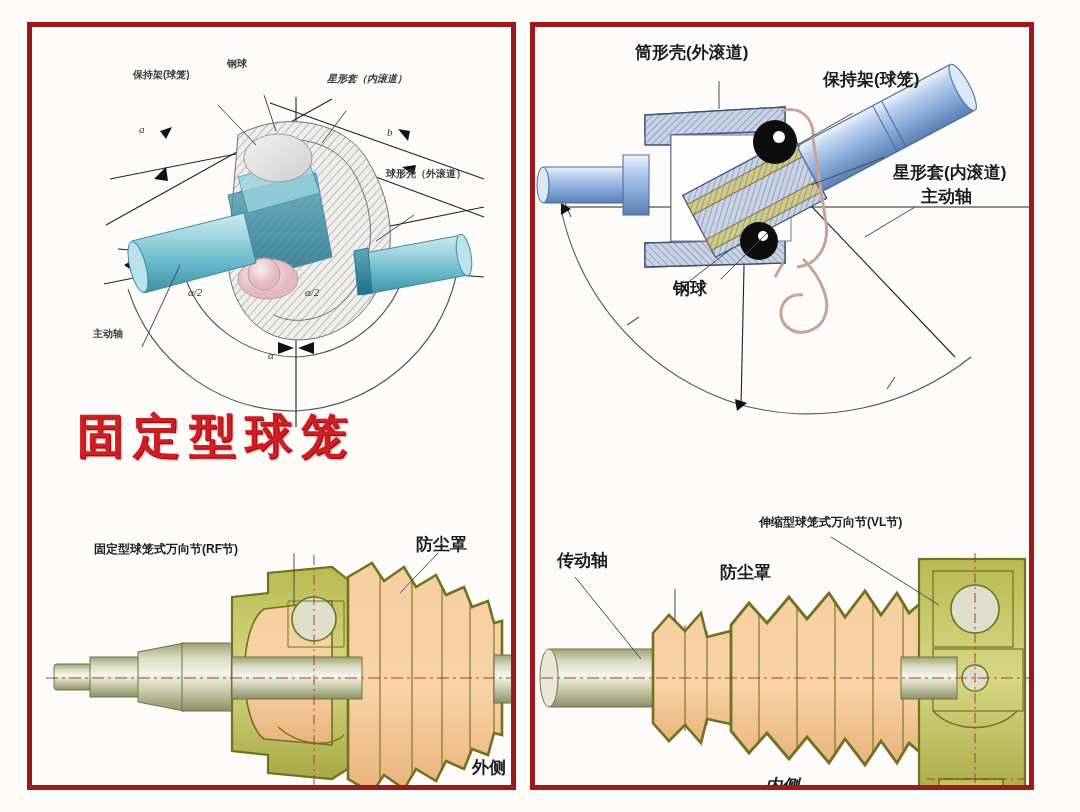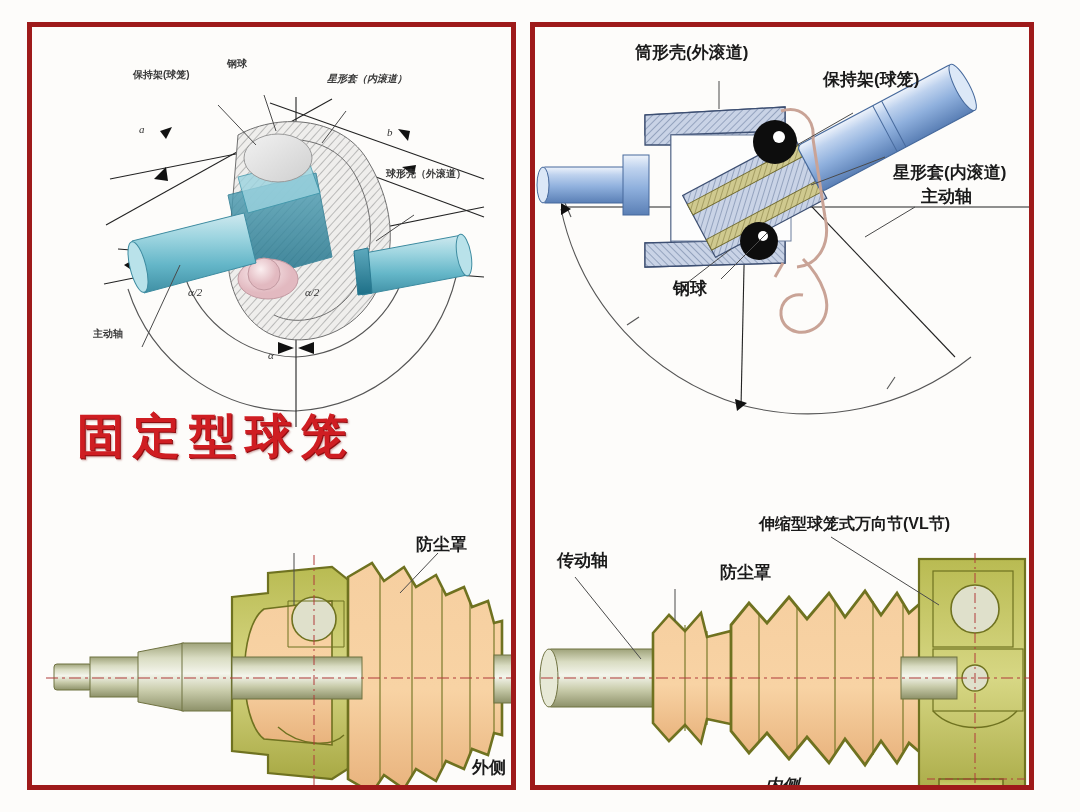--- a/index.html
+++ b/index.html
@@ -13,21 +13,21 @@
   .panel-inner{position:absolute;inset:0;overflow:hidden;}
 
   .title{position:absolute;color:#cf1d22;font-weight:bold;letter-spacing:9px;
          font-size:47px;line-height:1;white-space:nowrap;
          text-shadow:1px 1px 0 #8f0d11,2px 2px 2px rgba(120,0,0,.35);}
   #title-left{left:45px;top:385px;text-align:right;}
   #title-right{left:40px;top:385px;}
 
   .lbl{position:absolute;white-space:nowrap;color:#1a1a1a;font-weight:bold;}
   .lbl-sm{font-size:10px;color:#3a3a3a;font-weight:bold;}
-  .lbl-md{font-size:16px;}
+  .lbl-md{font-size:12px;}
   .lbl-lg{font-size:17px;}
   .lbl-it{font-style:italic;font-family:"Liberation Serif",serif;font-size:11px;color:#333;font-weight:normal;}
 
   svg{position:absolute;left:0;top:0;overflow:visible;}
   .ln{stroke:#4a4a4a;stroke-width:1;fill:none;}
   .lnk{stroke:#222;stroke-width:1.1;fill:none;}
   .arc{stroke:#555;stroke-width:1.1;fill:none;}
   .ctr{stroke:#b03a3a;stroke-width:1.2;stroke-dasharray:12 4 3 4;fill:none;}
 </style>
 </head>
@@ -200,20 +200,21 @@
 
         <line class="ctr" x1="14" y1="181" x2="489" y2="181"></line>
         <line x1="282" y1="58" x2="282" y2="300" stroke="#b03a3a" stroke-width="1" stroke-dasharray="10 4 2 4"></line>
 
         <g>
           <line class="ln" x1="262" y1="56" x2="262" y2="108"></line>
           <line class="ln" x1="406" y1="56" x2="368" y2="96"></line>
         </g>
       </svg>
 
+      <div class="lbl lbl-md" style="left:62px;top:514px;">固定型球笼式万向节(RF节)</div>
       <div class="lbl lbl-lg" style="left:384px;top:506px;">防尘罩</div>
       <div class="lbl lbl-lg" style="left:440px;top:729px;text-align:right;">外侧</div>
 
     </div>
   </div>
 
   <div class="panel" id="panel-right">
     <div class="panel-inner">
 
       <svg width="520" height="400">

